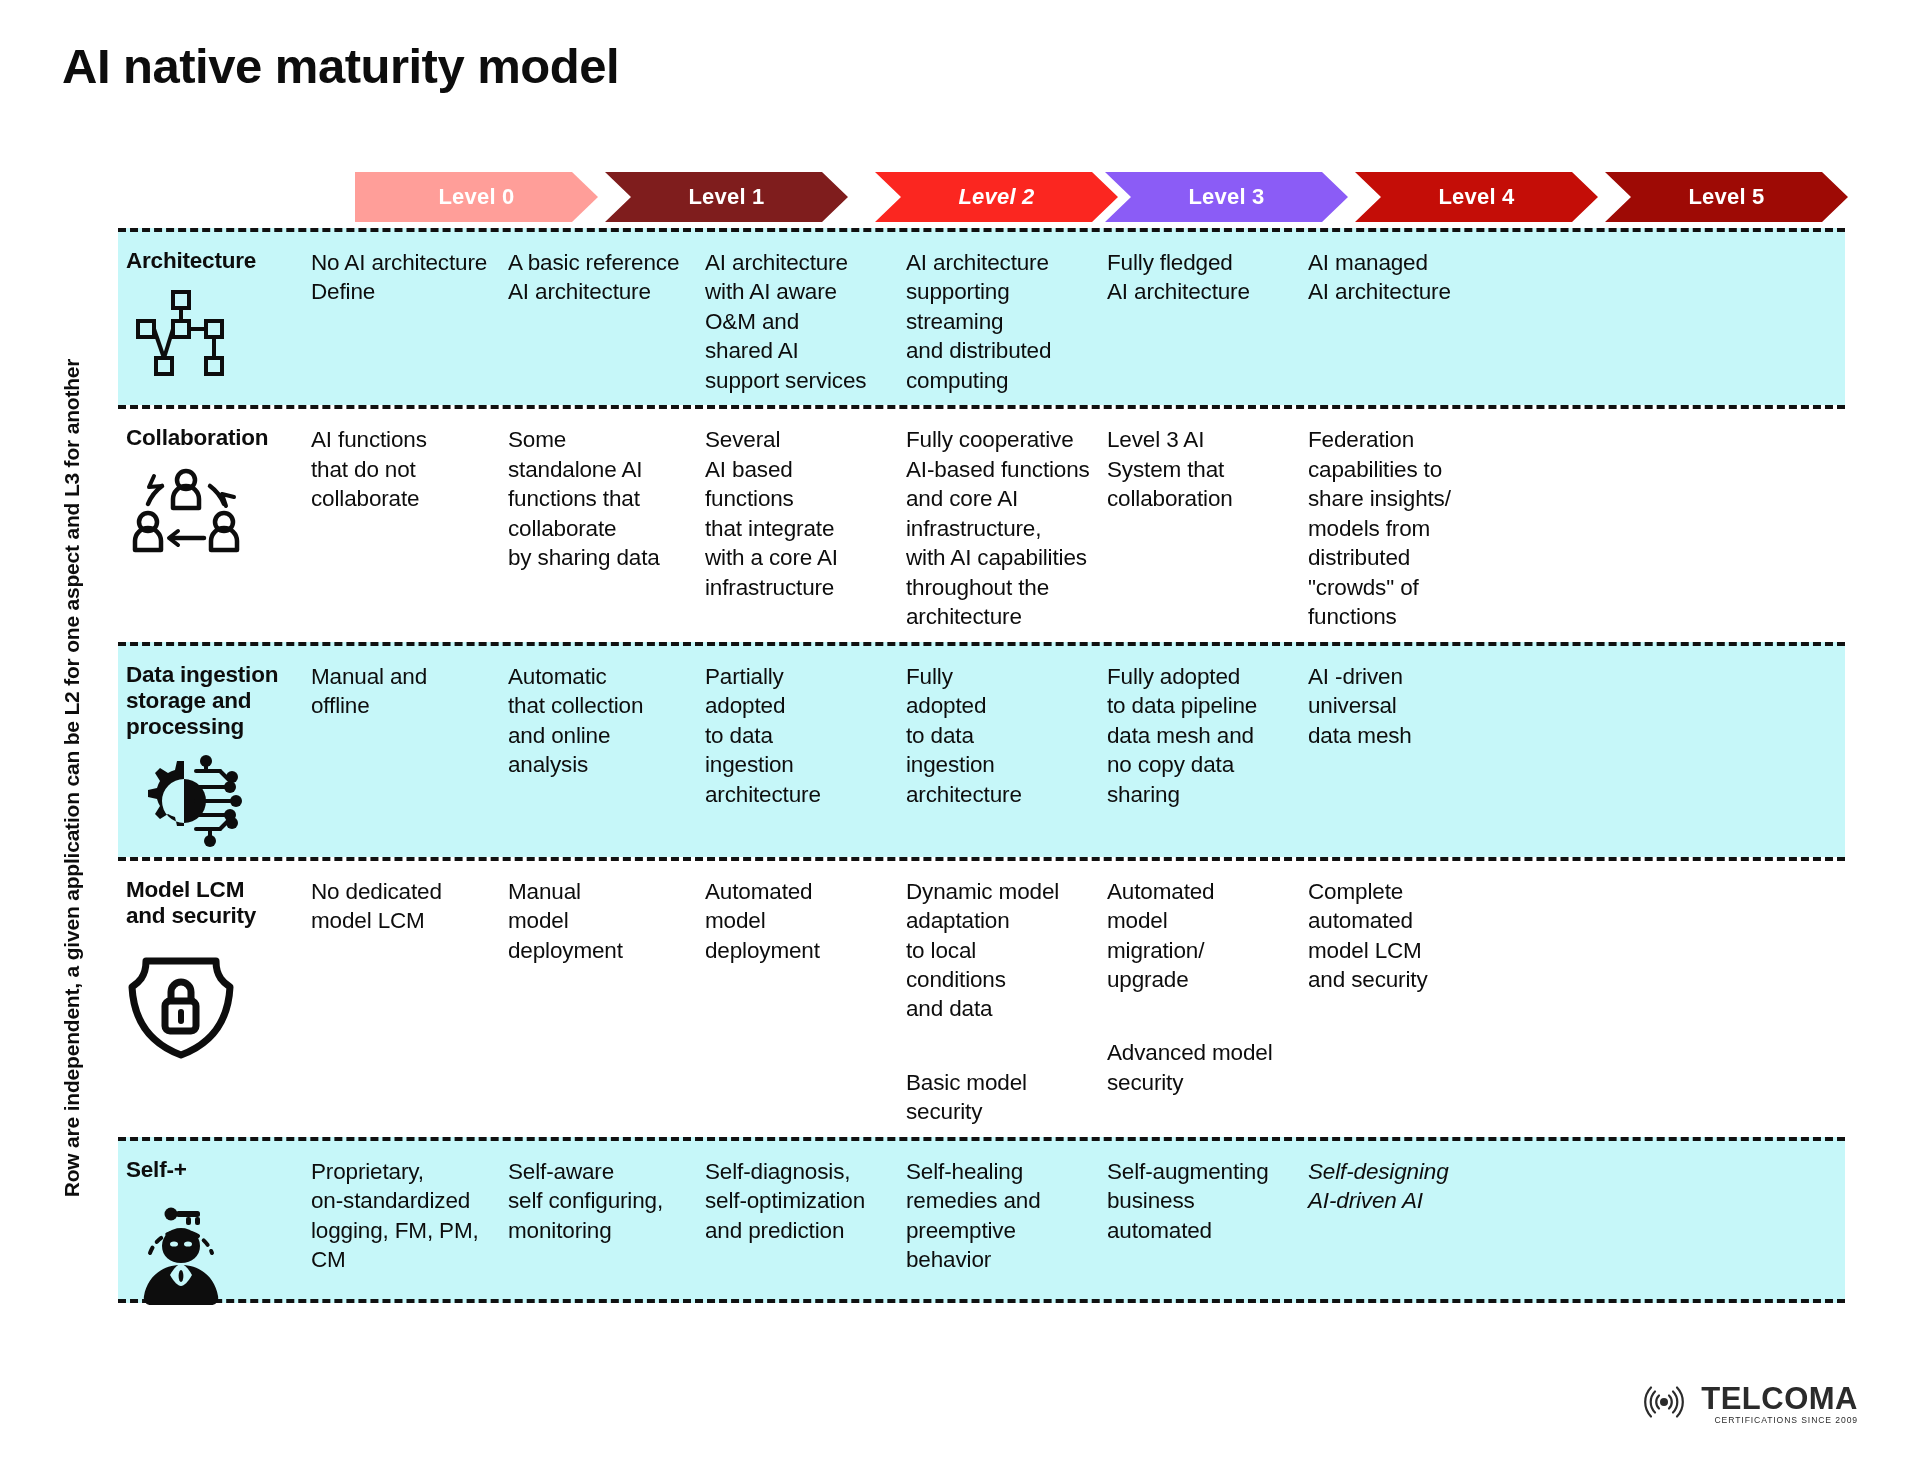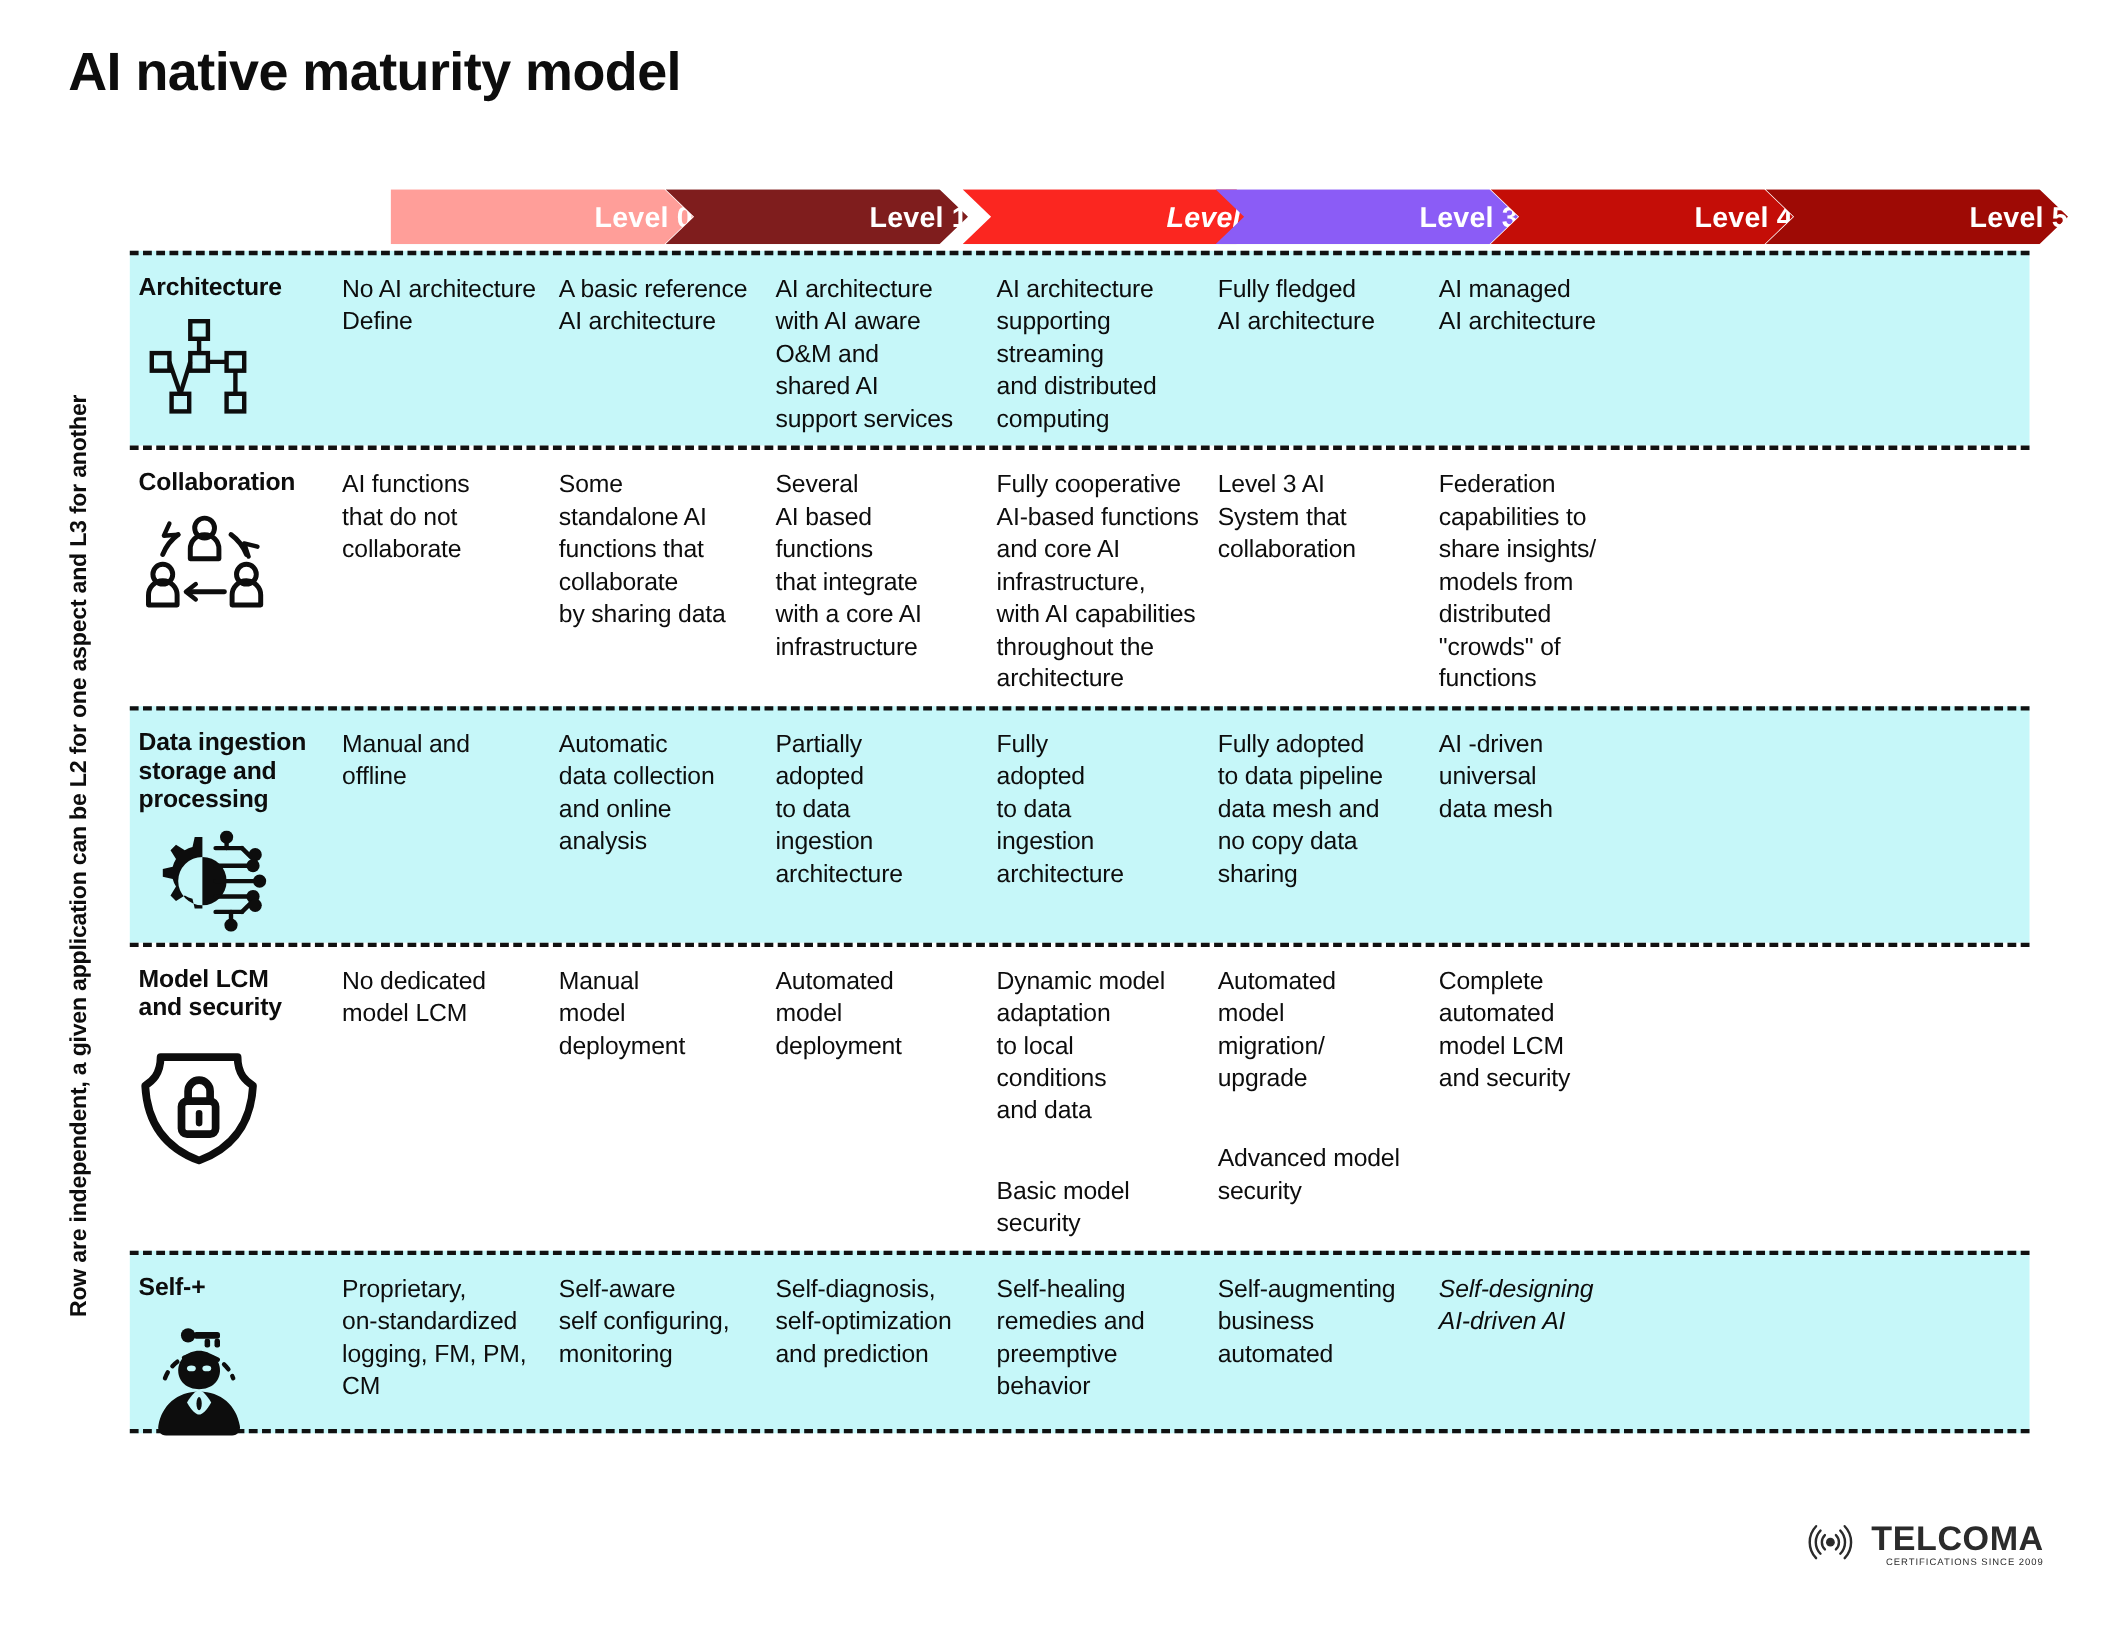--- a/index.html
+++ b/index.html
@@ -60,28 +60,27 @@
     width: 1500px;
     height: 50px;
   }
   .chev {
     position: absolute;
     top: 0;
     height: 50px;
     width: 243px;
     display: flex;
     align-items: center;
-    justify-content: flex-end;
+    justify-content: center;
     color: #ffffff;
-    font-size: 26px;
+    font-size: 22px;
     font-weight: 700;
     letter-spacing: 0.2px;
     clip-path: polygon(0 0, calc(100% - 26px) 0, 100% 50%, calc(100% - 26px) 100%, 0 100%, 26px 50%);
     filter: drop-shadow(2px 3px 2px rgba(0,0,0,0.22));
-    padding-left: 32px;
   }
   .chev.first {
     clip-path: polygon(0 0, calc(100% - 26px) 0, 100% 50%, calc(100% - 26px) 100%, 0 100%);
   }
   .chev span { pointer-events: none; }
 
   
   #grid {
     position: absolute;
     left: 118px;
@@ -324,21 +323,21 @@
                   <circle cx="110" cy="46" r="6"></circle>
         <circle cx="104" cy="60" r="6"></circle>
                   <circle cx="106" cy="68" r="6"></circle>
         <circle cx="84" cy="86" r="6"></circle>
       </g>
     </svg></div>
           </div>
           <div class="cell"><div style="white-space: pre-line;">Manual and
 offline</div></div>
           <div class="cell"><div style="white-space: pre-line;">Automatic
-data collection
+that collection
 and online
 analysis</div></div>
           <div class="cell wide"><div style="white-space: pre-line;">Partially
 adopted
 to data
 ingestion
 architecture</div></div>
           <div class="cell wide"><div style="white-space: pre-line;">Fully
 adopted
 to data

